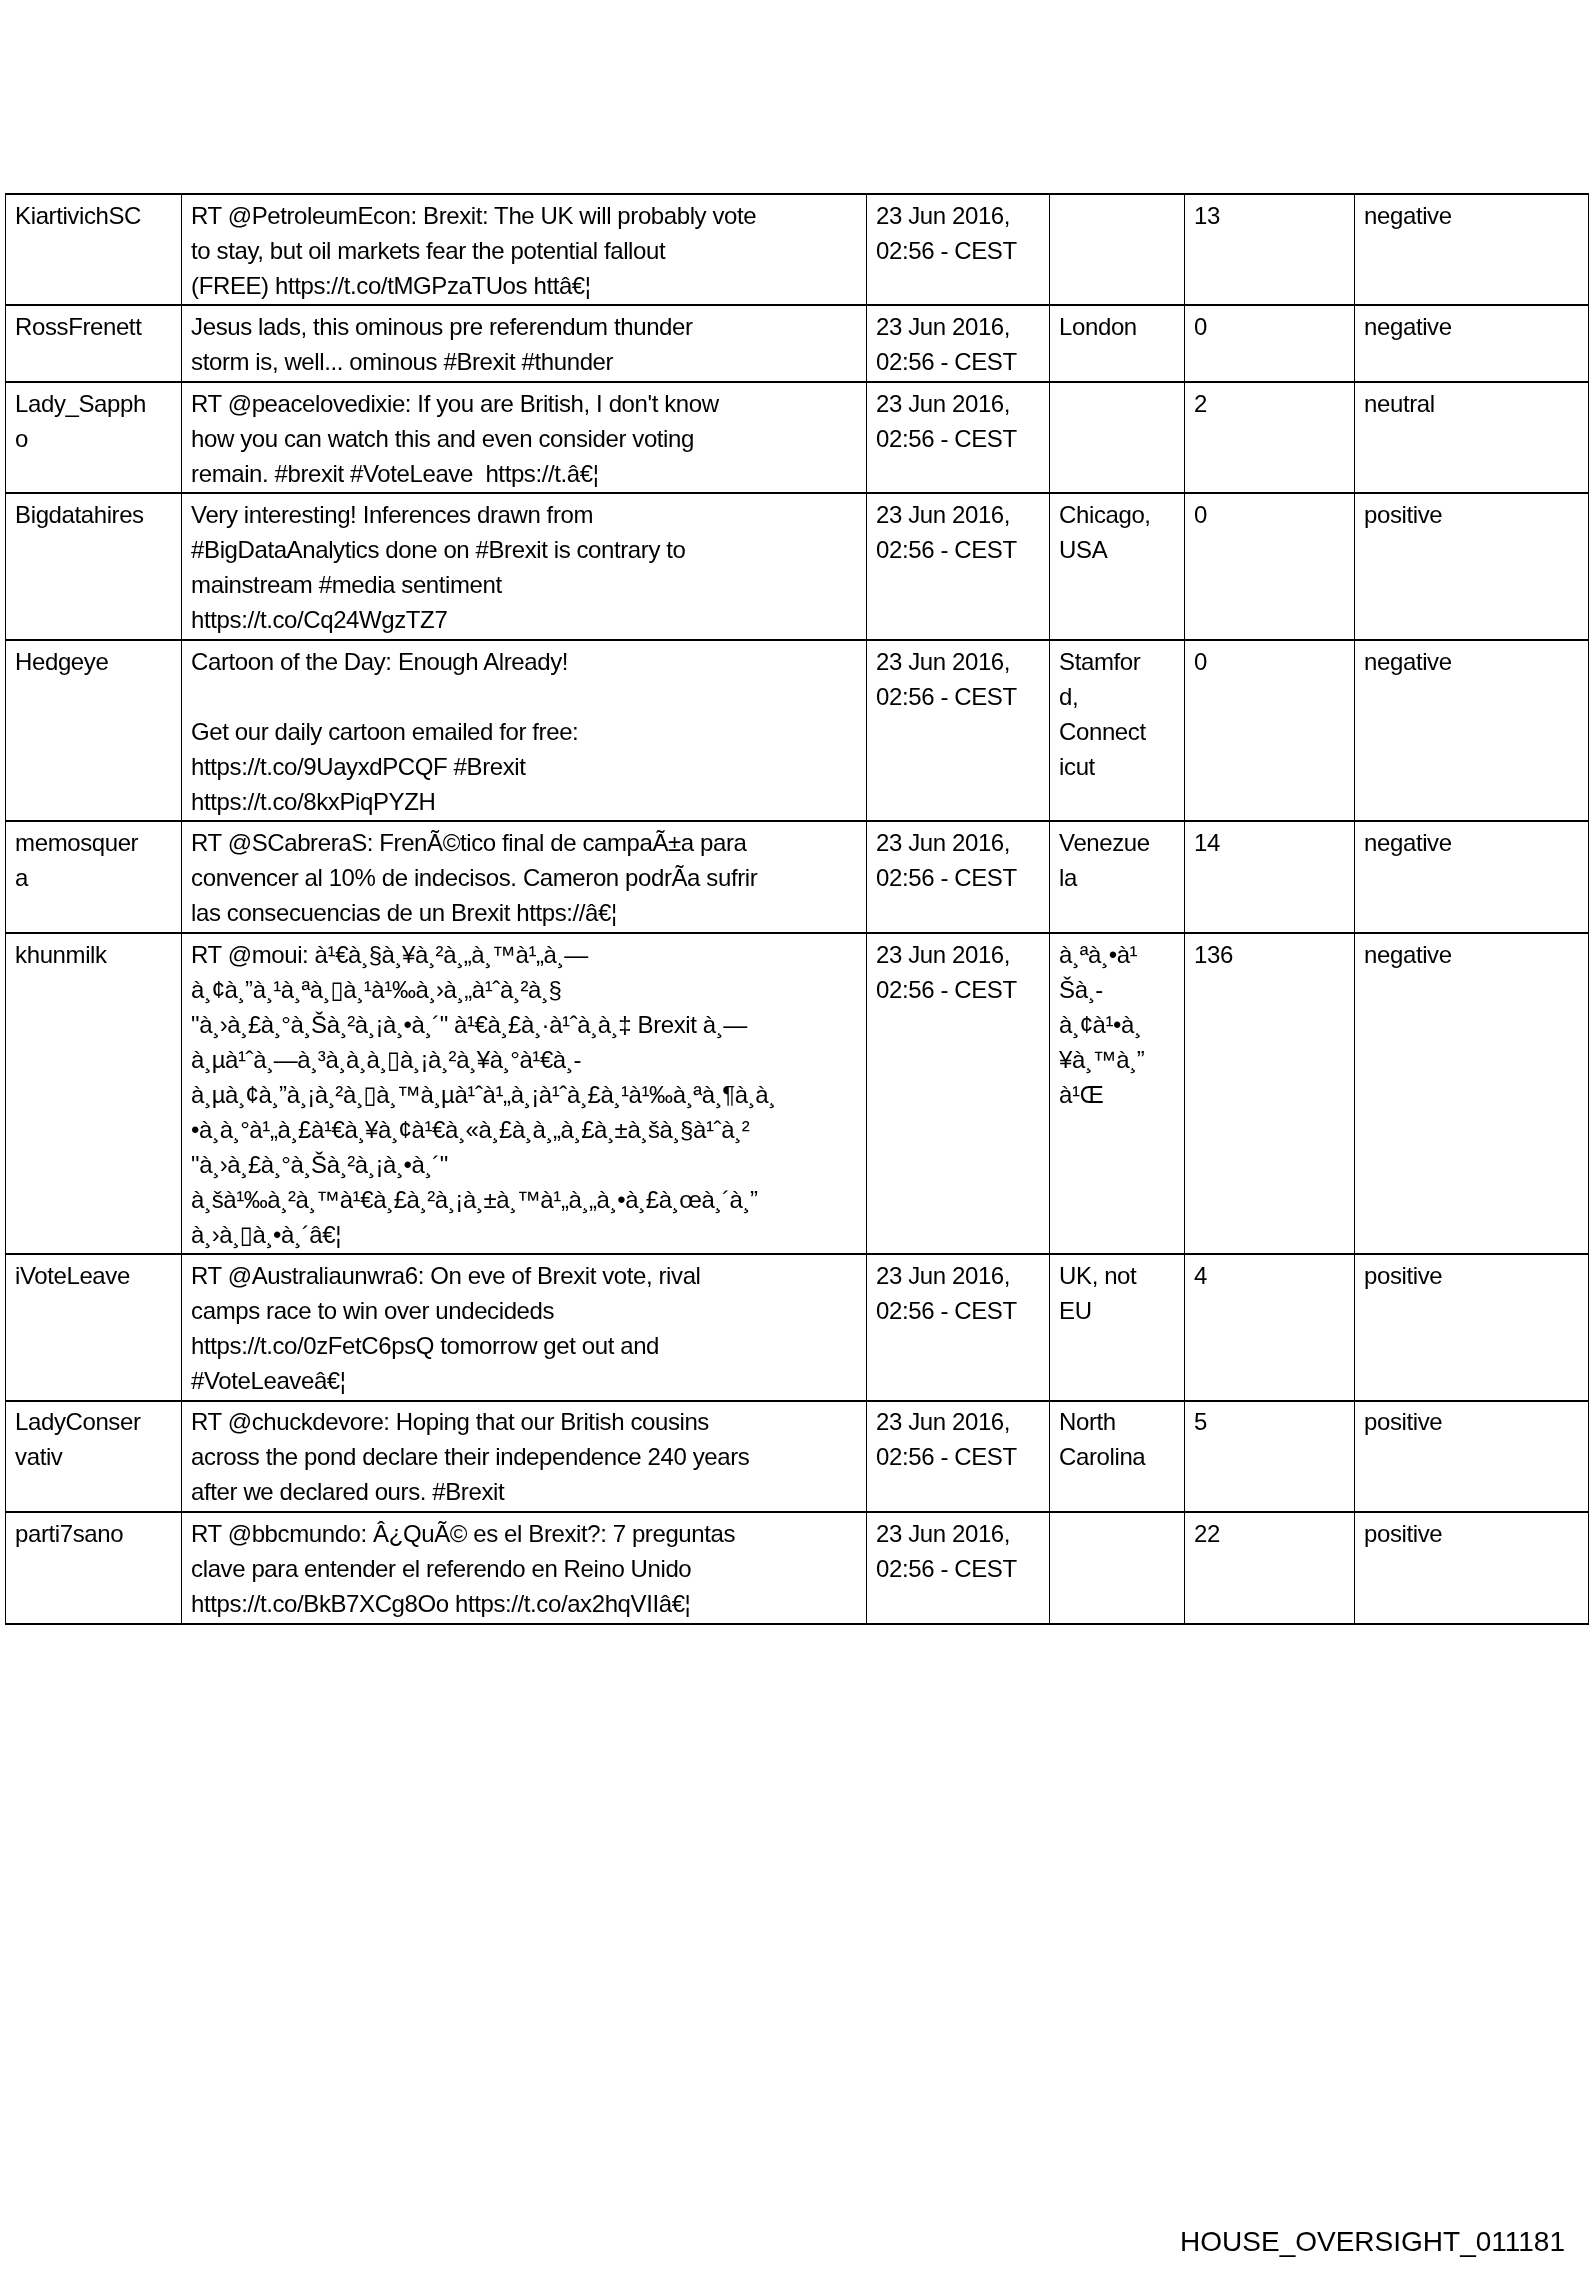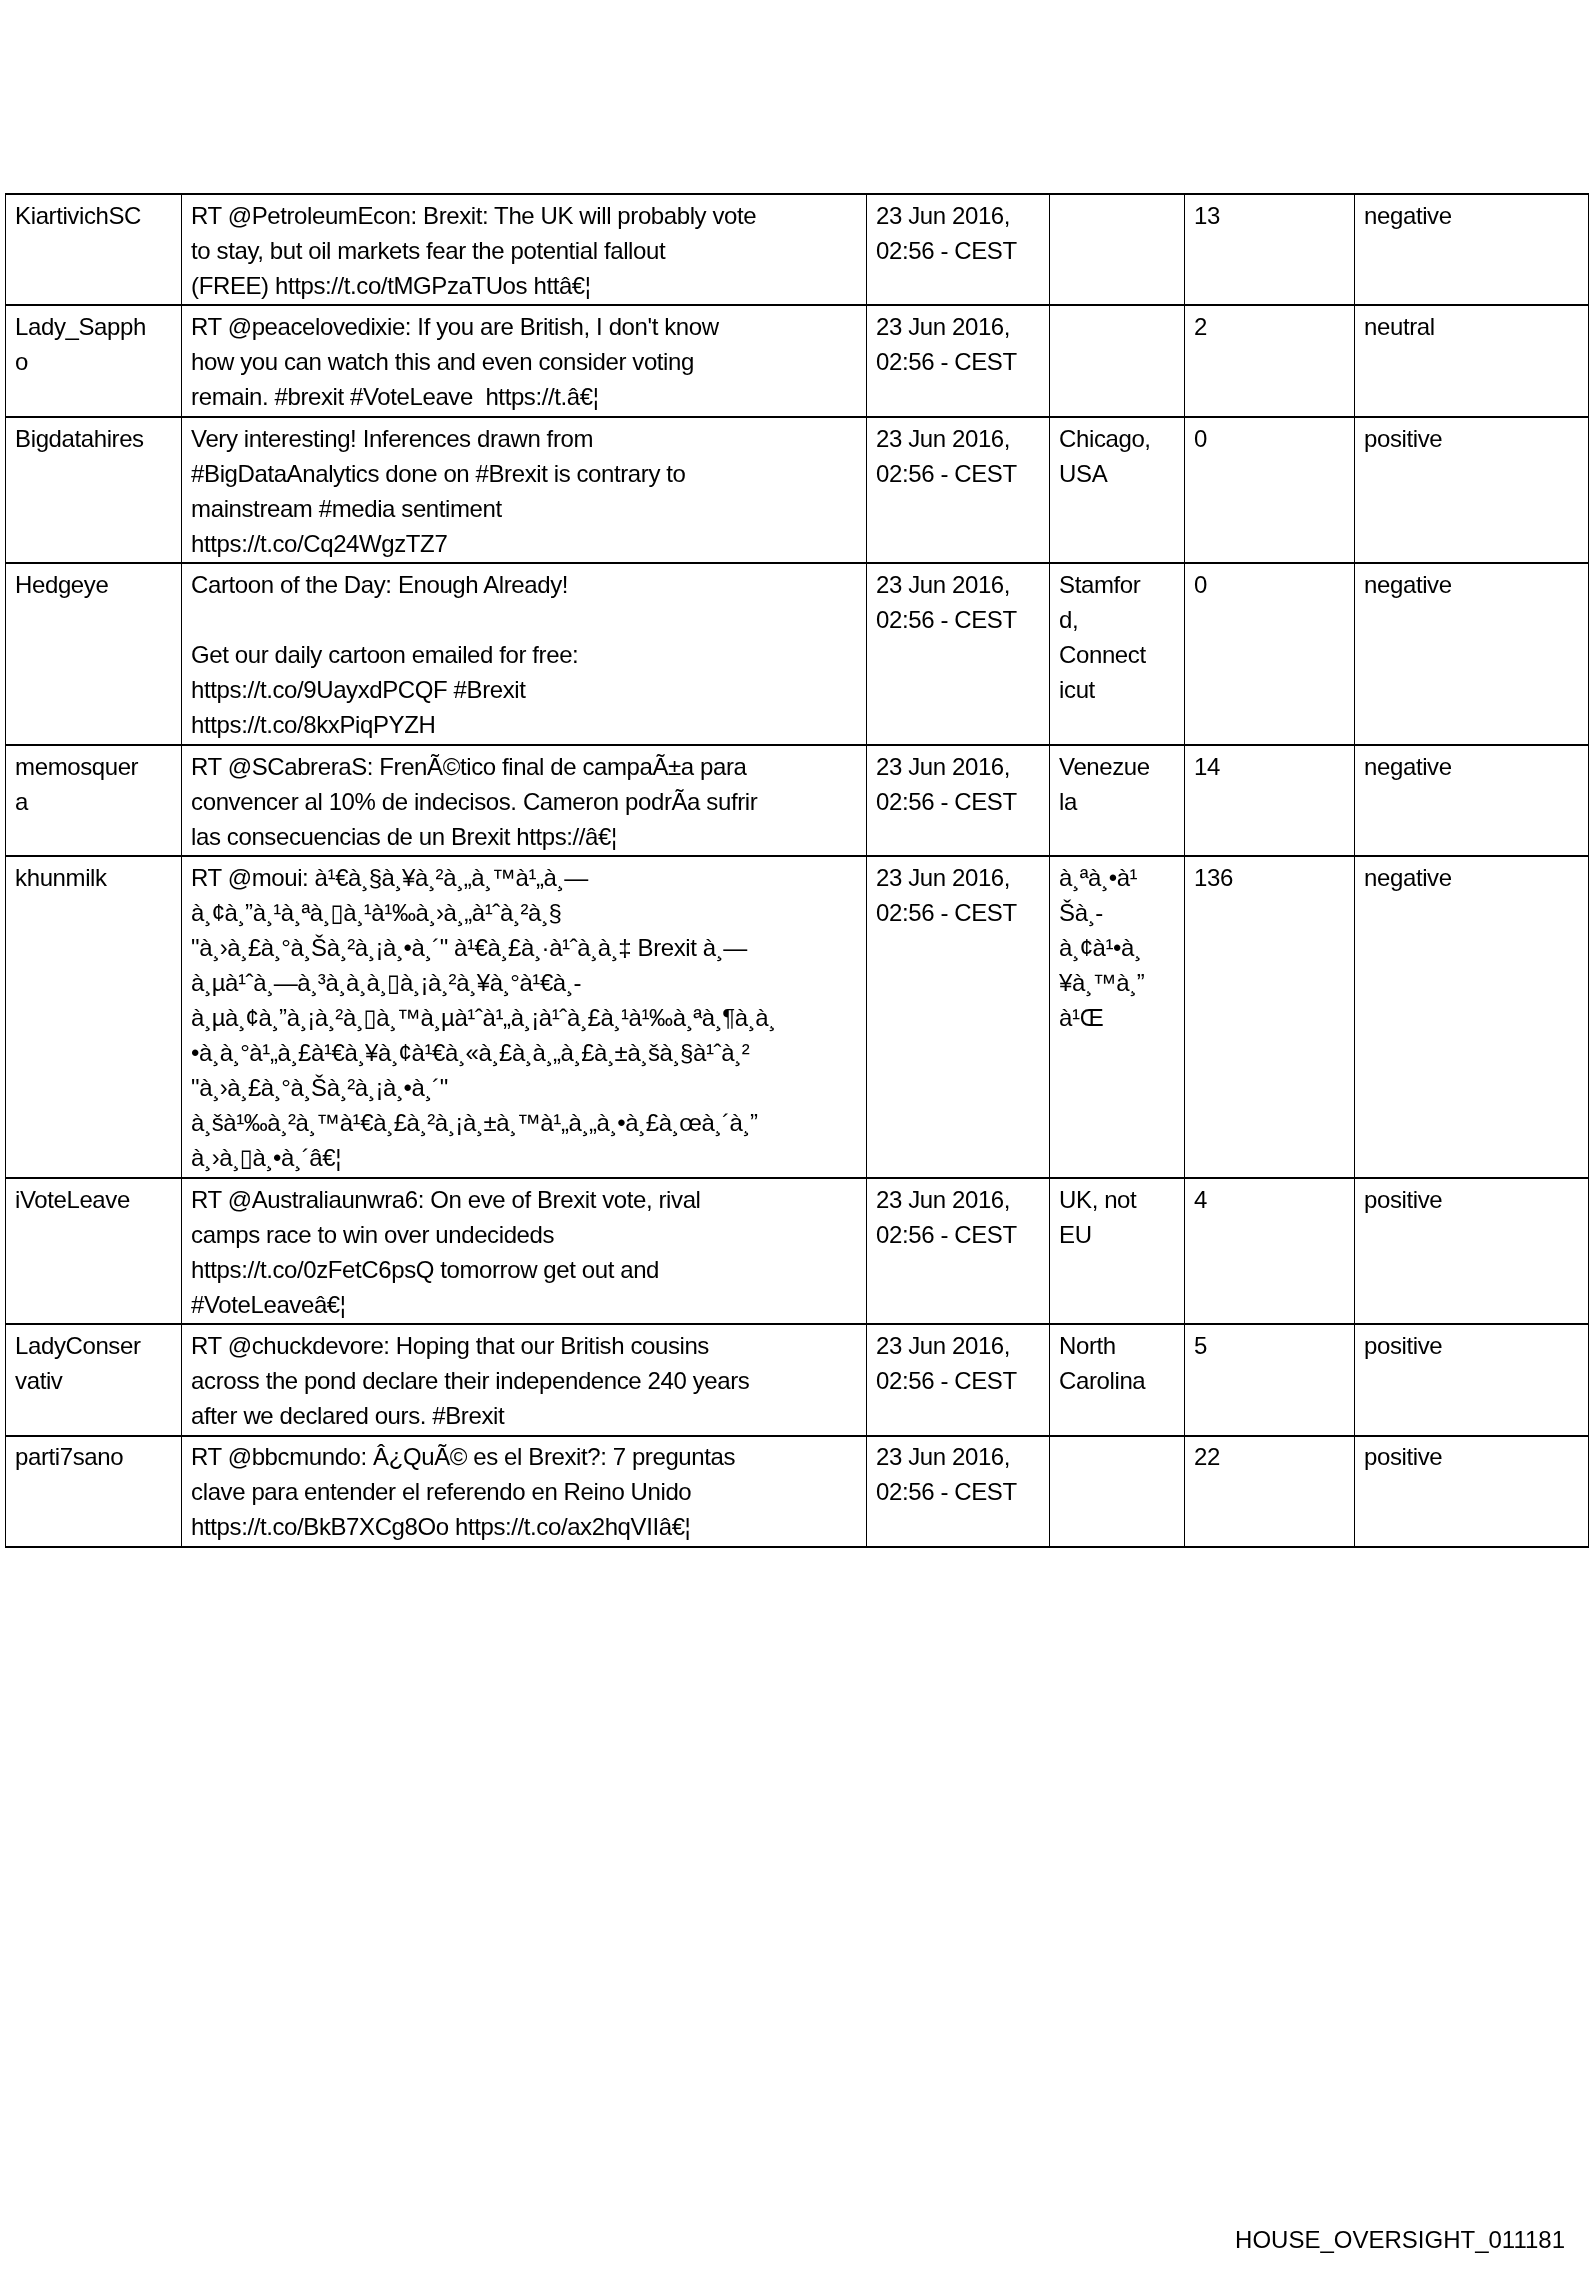--- a/index.html
+++ b/index.html
@@ -36,21 +36,21 @@
     padding: 2.6px 5.1px 1.9px 9px;
     white-space: pre;
     overflow: hidden;
   }
   td.cell-tweet { padding-left: 11px; white-space: pre-wrap; }
   td.cell-count { padding-right: 14px; }
   .footer-label {
     position: absolute;
     top: 2226px;
     right: 27px;
-    font-size: 24px;
+    font-size: 28px;
     letter-spacing: 0;
     color: #000000;
   }
 </style>
 </head>
 <body>
 
 <div class="page">
 
   <table class="tweets">
@@ -68,20 +68,30 @@
       <td class="cell-tweet">RT @PetroleumEcon: Brexit: The UK will probably vote
 to stay, but oil markets fear the potential fallout
 (FREE) https://t.co/tMGPzaTUos httâ€¦</td>
       <td class="cell-datetime">23 Jun 2016,
 02:56 - CEST</td>
       <td class="cell-location"></td>
       <td class="cell-count">13</td>
       <td class="cell-sentiment">negative</td>
     </tr>
         <tr>
+      <td class="cell-username">RossFrenett</td>
+      <td class="cell-tweet">Jesus lads, this ominous pre referendum thunder
+storm is, well... ominous #Brexit #thunder</td>
+      <td class="cell-datetime">23 Jun 2016,
+02:56 - CEST</td>
+      <td class="cell-location">London</td>
+      <td class="cell-count">0</td>
+      <td class="cell-sentiment">negative</td>
+    </tr>
+        <tr>
       <td class="cell-username">Lady_Sapph
 o</td>
       <td class="cell-tweet">RT @peacelovedixie: If you are British, I don't know
 how you can watch this and even consider voting
 remain. #brexit #VoteLeave  https://t.â€¦</td>
       <td class="cell-datetime">23 Jun 2016,
 02:56 - CEST</td>
       <td class="cell-location"></td>
       <td class="cell-count">2</td>
       <td class="cell-sentiment">neutral</td>

